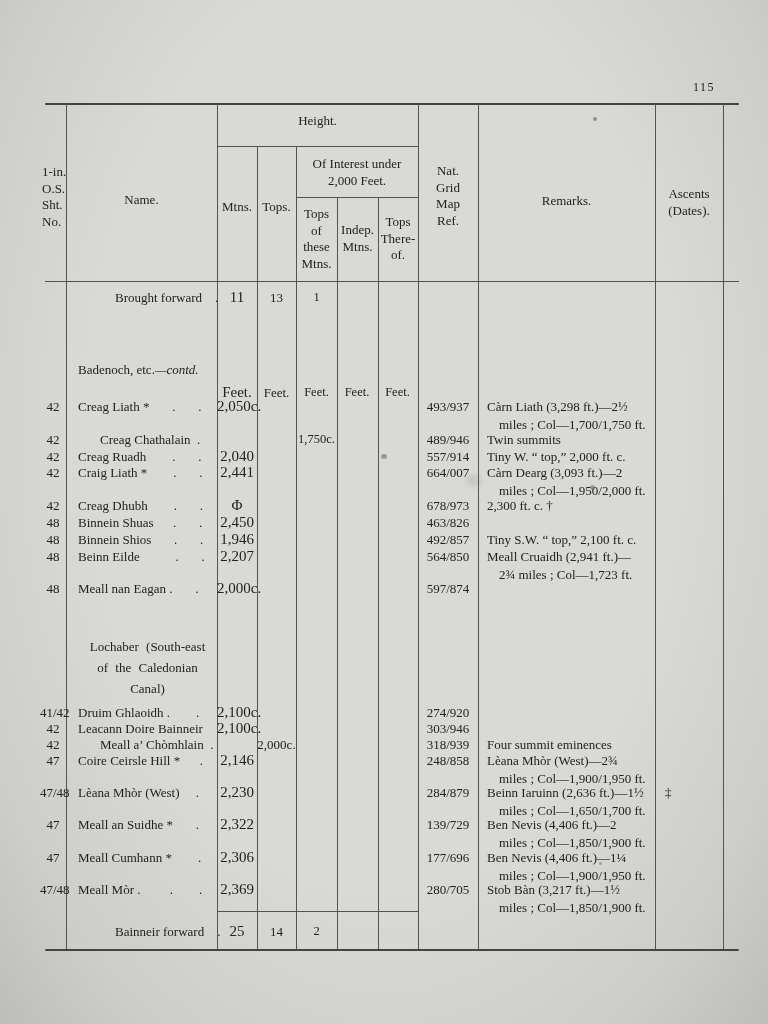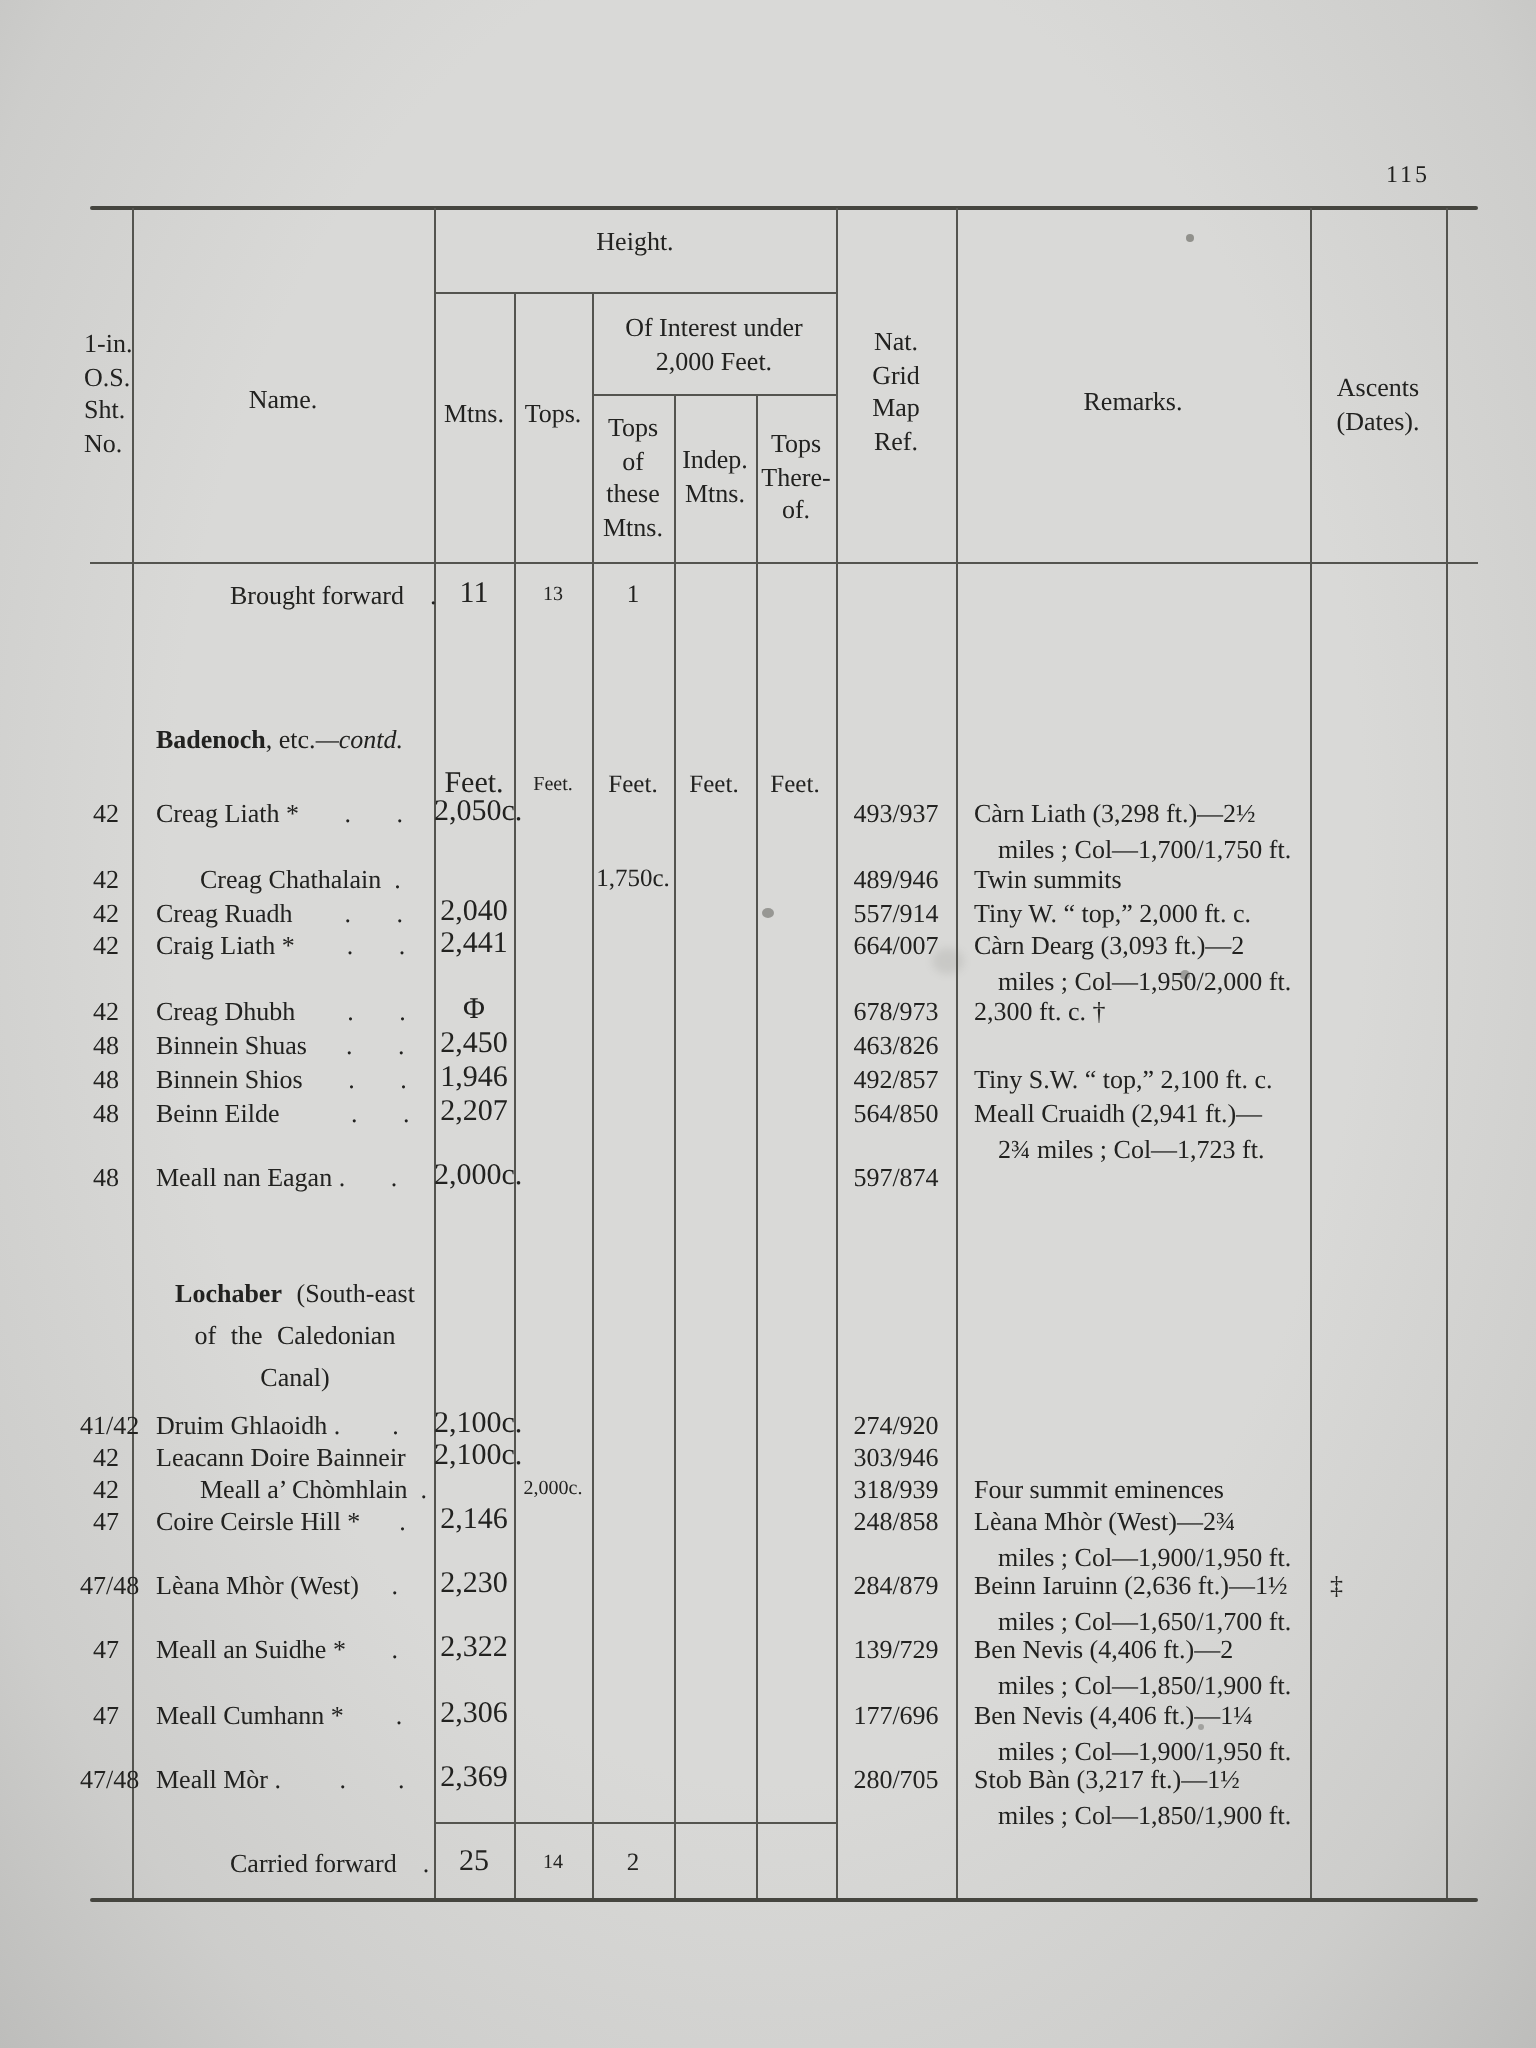--- a/index.html
+++ b/index.html
@@ -15,30 +15,30 @@
   .hline{position:absolute;height:1px;background:#54544f;}
   .hline.thick{height:2px;background:#45453f;border-radius:2px;}
   .hc{position:absolute;text-align:center;font-size:13px;line-height:16.5px;white-space:pre-line;}
   .row{position:absolute;left:40px;width:683px;height:0;}
   .cell{position:absolute;top:0;font-size:13px;line-height:17px;}
   .c-os{left:0;width:26px;text-align:center;}
   .c-name{left:26px;width:151px;padding-left:12px;box-sizing:border-box;white-space:pre;}
   .c-name.wrap{white-space:pre-line;}
   .c-name.ind{padding-left:34px;}
   .c-m {left:177px;width:40px;text-align:center;font-size:15px;}
-  .c-t {left:217px;width:39px;text-align:center;font-size:10px;}
+  .c-t {left:217px;width:39px;text-align:center;font-size:13px;}
   .c-to{left:256px;width:41px;text-align:center;font-size:12.5px;}
   .c-in{left:297px;width:40px;text-align:center;font-size:12.5px;}
   .c-th{left:337px;width:41px;text-align:center;font-size:12.5px;}
   .c-g {left:378px;width:60px;text-align:center;}
   .c-r {left:438px;width:177px;box-sizing:border-box;white-space:pre-line;
         padding-left:21px;text-indent:-12px;line-height:17.5px;}
   .c-a {left:615px;width:68px;padding-left:10px;box-sizing:border-box;}
   .center-lbl{padding-left:49px;}
-  .sect b{font-weight:bold;}
+  .sect b{font-weight:normal;}
   .lochaber{white-space:pre-line;line-height:21px;word-spacing:4px;text-align:center;}
   .speck{position:absolute;border-radius:50%;background:#55554f;}
 </style>
 </head>
 <body>
 
 <div class="page">
 
   <div class="pagenum">115</div>
 
@@ -236,21 +236,21 @@
   <div class="row" style="top:881px">
     <span class="cell c-os">47/48</span>
     <span class="cell c-name">Meall Mòr .         .        .</span>
     <span class="cell c-m">2,369</span>
     <span class="cell c-g">280/705</span>
     <span class="cell c-r">Stob Bàn (3,217 ft.)—1½
 miles ; Col—1,850/1,900 ft.</span>
   </div>
 
   <div class="row" style="top:923px">
-    <span class="cell c-name center-lbl">Carried forward    .</span>
+    <span class="cell c-name center-lbl">Bainneir forward    .</span>
     <span class="cell c-m">25</span>
     <span class="cell c-t">14</span>
     <span class="cell c-to">2</span>
   </div>
 
   <div class="speck" style="top:117px;left:593px;width:4px;height:4px;opacity:.55;"></div>
   <div class="speck" style="top:454px;left:381px;width:6px;height:5px;opacity:.5;"></div>
   <div class="speck" style="top:485px;left:590px;width:5px;height:5px;opacity:.45;"></div>
   <div class="speck" style="top:474px;left:466px;width:16px;height:13px;opacity:.12;filter:blur(2px);"></div>
   <div class="speck" style="top:862px;left:599px;width:3px;height:3px;opacity:.4;"></div>

